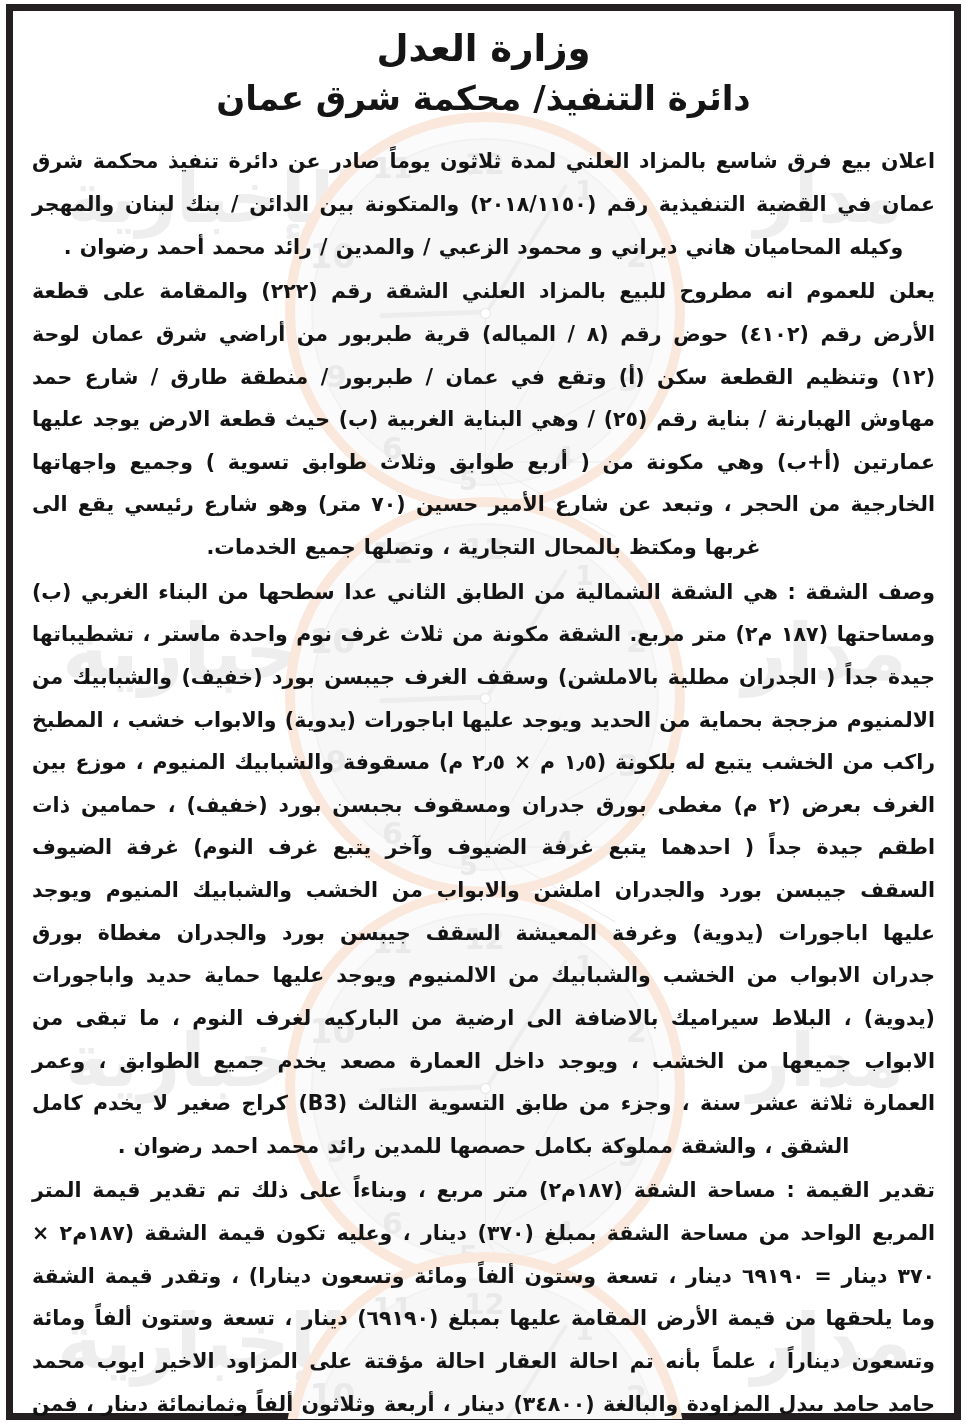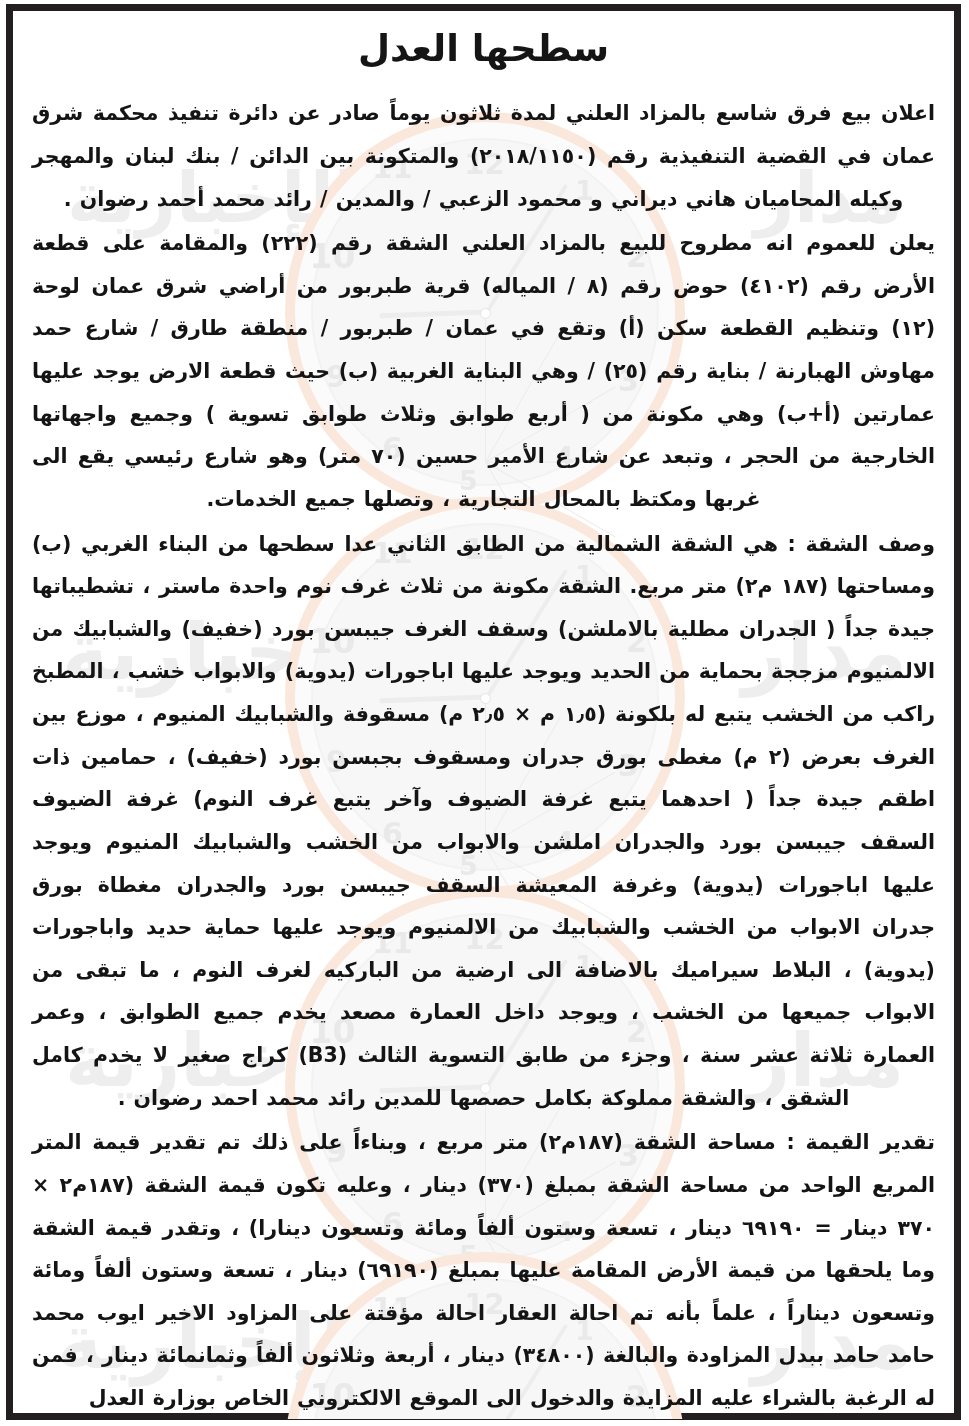--- a/index.html
+++ b/index.html
@@ -259,21 +259,22 @@
       <div class="num" style="left:12%; top:36%; font-size:33px;">10</div>
       <div class="num" style="left:27%; top:14%; font-size:29px;">11</div>
       <div class="hand" style="width:4px; height:150px; transform:rotate(32deg);"></div>
 
     </div>
   </div>
 
   <div class="content">
 
     <div class="title-block">
-      <div class="title-line-1">سطحها العدل</div>
+      <div class="title-line-1">وزارة العدل</div>
+      <div class="title-line-2">دائرة التنفيذ/ محكمة شرق عمان</div>
     </div>
 
     <div class="body-text">
 
       <p class="para">اعلان بيع فرق شاسع بالمزاد العلني لمدة ثلاثون يوماً صادر عن دائرة تنفيذ محكمة شرق عمان في القضية التنفيذية رقم (٢٠١٨/١١٥٠) والمتكونة بين الدائن / بنك لبنان والمهجر وكيله المحاميان هاني ديراني و محمود الزعبي / والمدين / رائد محمد أحمد رضوان .</p>
 
       <p class="para">يعلن للعموم انه مطروح للبيع بالمزاد العلني الشقة رقم (٢٢٢) والمقامة على قطعة الأرض رقم (٤١٠٢) حوض رقم (٨ / المياله) قرية طبربور من أراضي شرق عمان لوحة (١٢) وتنظيم القطعة سكن (أ) وتقع في عمان / طبربور / منطقة طارق / شارع حمد مهاوش الهبارنة / بناية رقم (٢٥) / وهي البناية الغربية (ب) حيث قطعة الارض يوجد عليها عمارتين (أ+ب) وهي مكونة من ( أربع طوابق وثلاث طوابق تسوية ) وجميع واجهاتها الخارجية من الحجر ، وتبعد عن شارع الأمير حسين (٧٠ متر) وهو شارع رئيسي يقع الى غربها ومكتظ بالمحال التجارية ، وتصلها جميع الخدمات.</p>
 
       <p class="para">وصف الشقة : هي الشقة الشمالية من الطابق الثاني عدا سطحها من البناء الغربي (ب) ومساحتها (١٨٧ م٢) متر مربع. الشقة مكونة من ثلاث غرف نوم واحدة ماستر ، تشطيباتها جيدة جداً ( الجدران مطلية بالاملشن) وسقف الغرف جيبسن بورد (خفيف) والشبابيك من الالمنيوم مزججة بحماية من الحديد ويوجد عليها اباجورات (يدوية) والابواب خشب ، المطبخ راكب من الخشب يتبع له بلكونة (١٫٥ م × ٢٫٥ م) مسقوفة والشبابيك المنيوم ، موزع بين الغرف بعرض (٢ م) مغطى بورق جدران ومسقوف بجبسن بورد (خفيف) ، حمامين ذات اطقم جيدة جداً ( احدهما يتبع غرفة الضيوف وآخر يتبع غرف النوم) غرفة الضيوف السقف جيبسن بورد والجدران املشن والابواب من الخشب والشبابيك المنيوم ويوجد عليها اباجورات (يدوية) وغرفة المعيشة السقف جيبسن بورد والجدران مغطاة بورق جدران الابواب من الخشب والشبابيك من الالمنيوم ويوجد عليها حماية حديد واباجورات (يدوية) ، البلاط سيراميك بالاضافة الى ارضية من الباركيه لغرف النوم ، ما تبقى من الابواب جميعها من الخشب ، ويوجد داخل العمارة مصعد يخدم جميع الطوابق ، وعمر العمارة ثلاثة عشر سنة ، وجزء من طابق التسوية الثالث (B3) كراج صغير لا يخدم كامل الشقق ، والشقة مملوكة بكامل حصصها للمدين رائد محمد احمد رضوان .</p>
 

